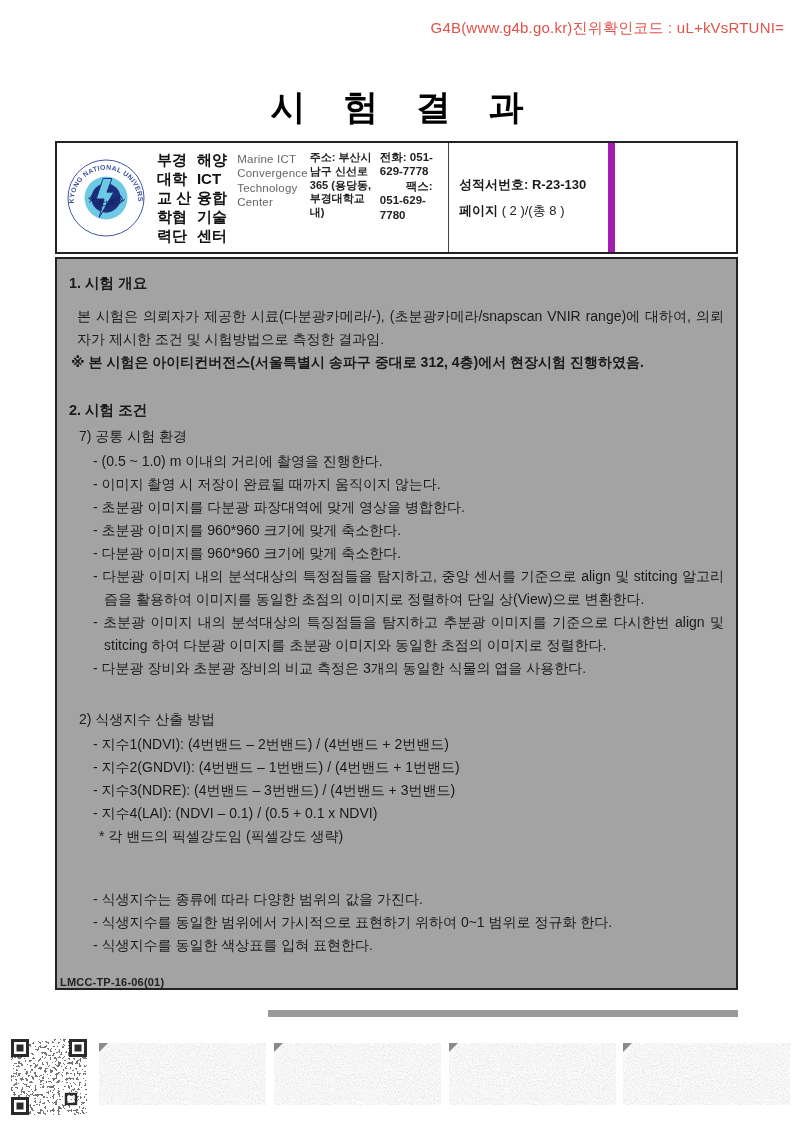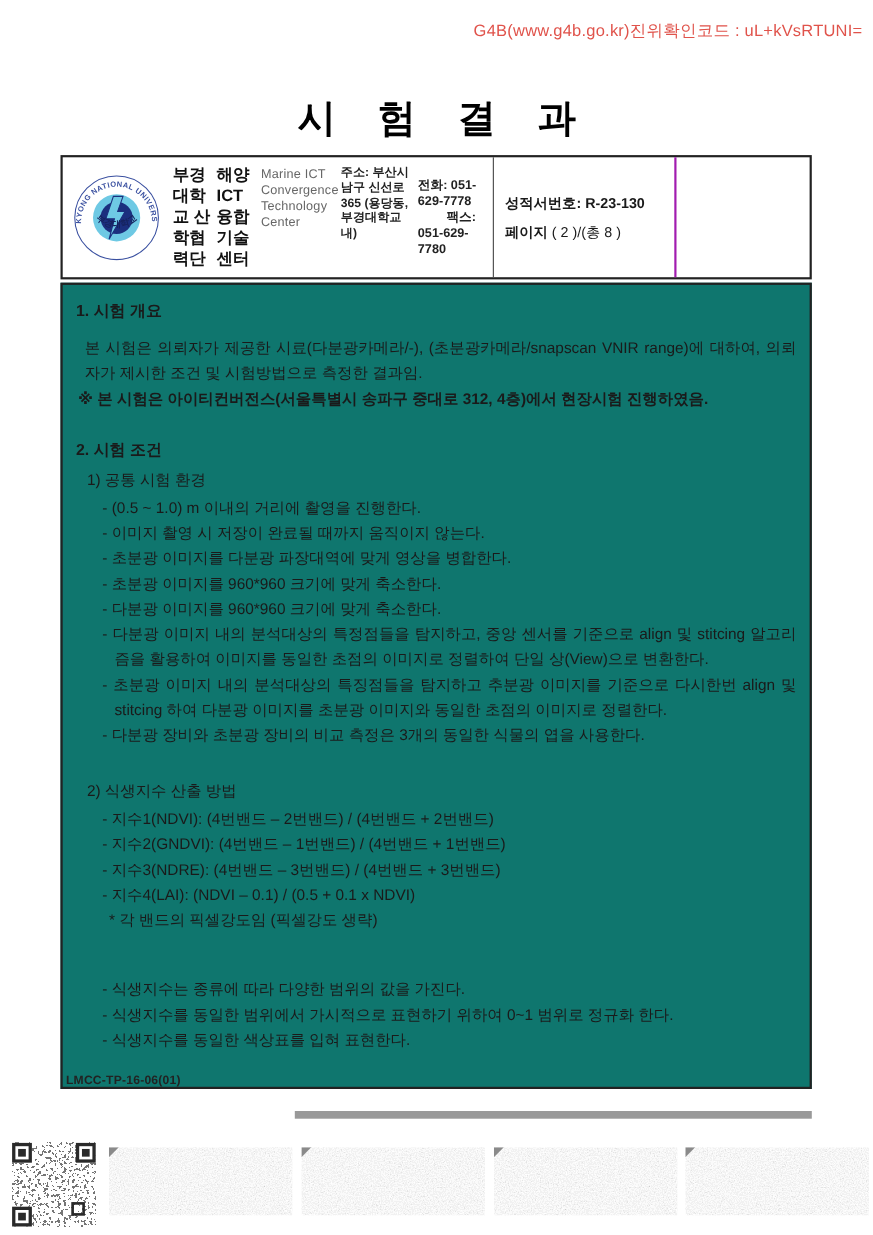--- a/index.html
+++ b/index.html
@@ -24,36 +24,36 @@
   }
   .cell-org{
     width:392px;border-right:1px solid #444;box-sizing:border-box;
     display:flex;align-items:center;padding:5px 8px 5px 10px;
   }
   .logo{width:78px;height:78px;flex:none;margin-right:12px;}
   .org-info{display:flex;flex-direction:row;line-height:1.25;}
   .org-kr{font-weight:bold;font-size:15px;color:#111;line-height:19px;}
   .org-en{font-size:11.5px;color:#666;margin:2px 0 2px 2px;letter-spacing:0.2px;}
   .org-addr{font-size:11px;font-weight:bold;color:#222;margin:1px 0 1px 2px;}
-  .org-tel{font-size:11.5px;font-weight:bold;color:#222;margin-left:2px;margin-top:12px;}
+  .org-tel{font-size:11.5px;font-weight:bold;color:#222;margin-left:2px;}
   .org-tel .fax{margin-left:26px;}
   .cell-report{
-    width:166px;border-right:2px solid #a21caf;box-sizing:border-box;
+    width:166px;border-right:7px solid #a21caf;box-sizing:border-box;
     display:flex;flex-direction:column;justify-content:center;
     padding:6px 6px 6px 10px;font-size:13px;gap:8px;
   }
   .report-line{white-space:nowrap;}
   .report-label{font-weight:bold;}
   .report-value{font-weight:bold;}
   .page-value{font-weight:normal;}
   .cell-empty{flex:1;}
   
   .main-box{
     position:absolute;left:55px;top:257px;width:683px;height:733px;
-    border:2px solid #222;box-sizing:border-box;background:#0f766e;
+    border:2px solid #222;box-sizing:border-box;background:#a3a3a3;
     padding:12px 12px 0 10px;font-size:14px;line-height:23px;
   }
   .sec-heading{font-size:14.5px;font-weight:bold;margin:2px 0 5px 2px;line-height:20px;}
   .sec1-para{margin:0 0 0 10px;text-align:justify;}
   .sec1-note{font-size:14px;font-weight:bold;margin:0 0 0 4px;line-height:22px;}
   .spacer-m{height:25px;}
   .spacer-l{height:40px;}
   .sub-heading{margin:3px 0 2px 12px;}
   .item-list{margin:0 0 0 26px;}
   .item{padding-left:11px;text-indent:-11px;text-align:justify;}
@@ -122,21 +122,21 @@
 <div class="main-box">
 
   <div class="sec-heading">1. 시험 개요</div>
   <p class="sec1-para" style="margin-top:12px;margin-bottom:0;">본 시험은 의뢰자가 제공한 시료(다분광카메라/-), (초분광카메라/snapscan VNIR range)에 대하여, 의뢰자가 제시한 조건 및 시험방법으로 측정한 결과임.</p>
   <div class="sec1-note">※ 본 시험은 아이티컨버전스(서울특별시 송파구 중대로 312, 4층)에서 현장시험 진행하였음.</div>
 
   <div class="spacer-m"></div>
 
   <div class="sec-heading">2. 시험 조건</div>
 
-  <div class="sub-heading">1) 공통 시험 환경</div>
+  <div class="sub-heading">7) 공통 시험 환경</div>
   <div class="item-list">
     <div class="item">- (0.5 ~ 1.0) m 이내의 거리에 촬영을 진행한다.</div>
     <div class="item">- 이미지 촬영 시 저장이 완료될 때까지 움직이지 않는다.</div>
     <div class="item">- 초분광 이미지를 다분광 파장대역에 맞게 영상을 병합한다.</div>
     <div class="item">- 초분광 이미지를 960*960 크기에 맞게 축소한다.</div>
     <div class="item">- 다분광 이미지를 960*960 크기에 맞게 축소한다.</div>
     <div class="item">- 다분광 이미지 내의 분석대상의 특정점들을 탐지하고, 중앙 센서를 기준으로 align 및 stitcing 알고리즘을 활용하여 이미지를 동일한 초점의 이미지로 정렬하여 단일 상(View)으로 변환한다.</div>
     <div class="item">- 초분광 이미지 내의 분석대상의 특징점들을 탐지하고 추분광 이미지를 기준으로 다시한번 align 및 stitcing 하여 다분광 이미지를 초분광 이미지와 동일한 초점의 이미지로 정렬한다.</div>
     <div class="item">- 다분광 장비와 초분광 장비의 비교 측정은 3개의 동일한 식물의 엽을 사용한다.</div>
   </div>

